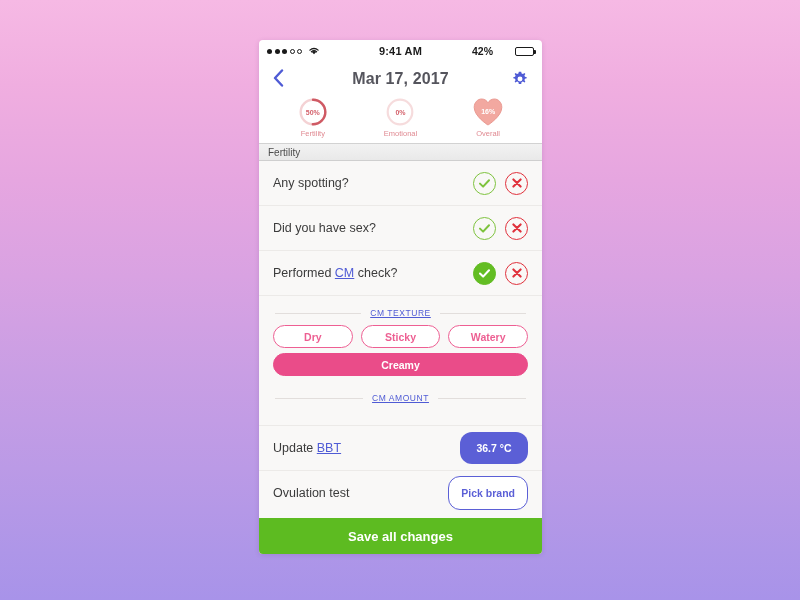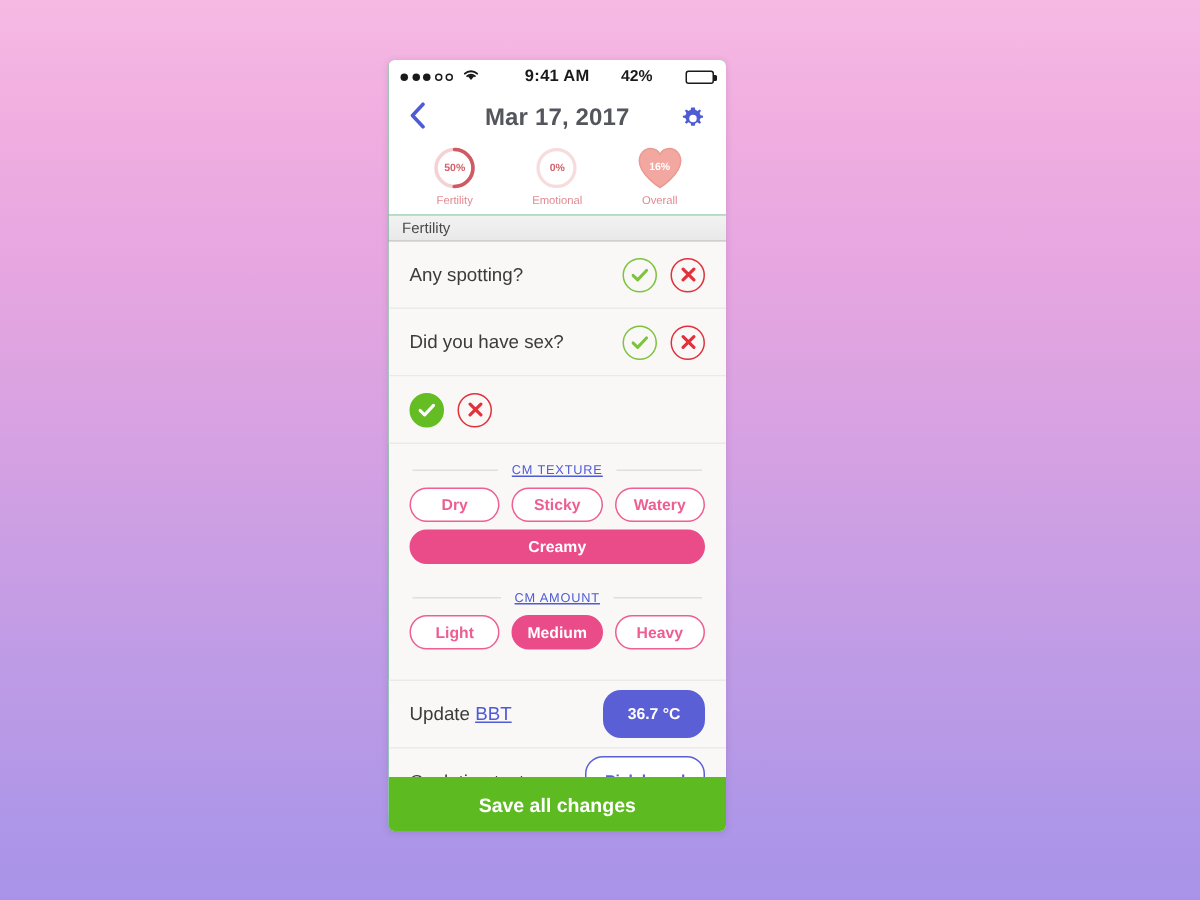--- a/index.html
+++ b/index.html
@@ -23,23 +23,23 @@
         #ae96e8 92%,
         #a893e9 100%);
     position: relative;
   }
 
   
   #phone {
     position: absolute;
     left: 259px;
     top: 40px;
-    width: 225px;
+    width: 283px;
     height: 514px;
-    background: #22c55e;
+    background: #f9a8d4;
     border-radius: 4px;
     overflow: hidden;
     box-shadow: 0 1px 5px rgba(90,40,110,0.16);
     display: flex;
     flex-direction: column;
   }
 
   
   #status-bar {
     height: 22px;
@@ -471,20 +471,21 @@
         </div>
         <div class="btn-circle btn-no">
           <svg width="10" height="10" viewBox="0 0 10 10">
             <path d="M1.4 1.4 L8.6 8.6 M8.6 1.4 L1.4 8.6" stroke="currentColor" stroke-width="2.1" stroke-linecap="round"></path>
           </svg>
         </div>
       </div>
     </div>
 
     <div class="q-row">
+      <div class="q-text"><span>Performed </span><a href="#">CM</a><span> check?</span></div>
       <div class="q-actions">
         <div class="btn-circle btn-yes selected">
           <svg width="11" height="9" viewBox="0 0 11 9">
             <path d="M1 4.6 L4.1 7.6 L10 1.3" stroke="currentColor" stroke-width="2.1" fill="none" stroke-linecap="round" stroke-linejoin="round"></path>
           </svg>
         </div>
         <div class="btn-circle btn-no">
           <svg width="10" height="10" viewBox="0 0 10 10">
             <path d="M1.4 1.4 L8.6 8.6 M8.6 1.4 L1.4 8.6" stroke="currentColor" stroke-width="2.1" stroke-linecap="round"></path>
           </svg>
@@ -506,25 +507,20 @@
     <div class="pill-row">
       <div class="pill selected">Creamy</div>
     </div>
 
     <div class="group-divider">
       <span class="line"></span>
       <span class="glabel">CM AMOUNT</span>
       <span class="line"></span>
     </div>
 
-    <div class="pill-row">
-      <div class="pill">Light</div>
-      <div class="pill selected">Medium</div>
-      <div class="pill">Heavy</div>
-    </div>
 
     <div class="v-row first">
       <div class="v-text"><span>Update </span><a href="#">BBT</a></div>
       <div class="v-pill filled">36.7 °C</div>
     </div>
 
     <div class="v-row">
       <div class="v-text">Ovulation test</div>
       <div class="v-pill outlined">Pick brand</div>
     </div>

